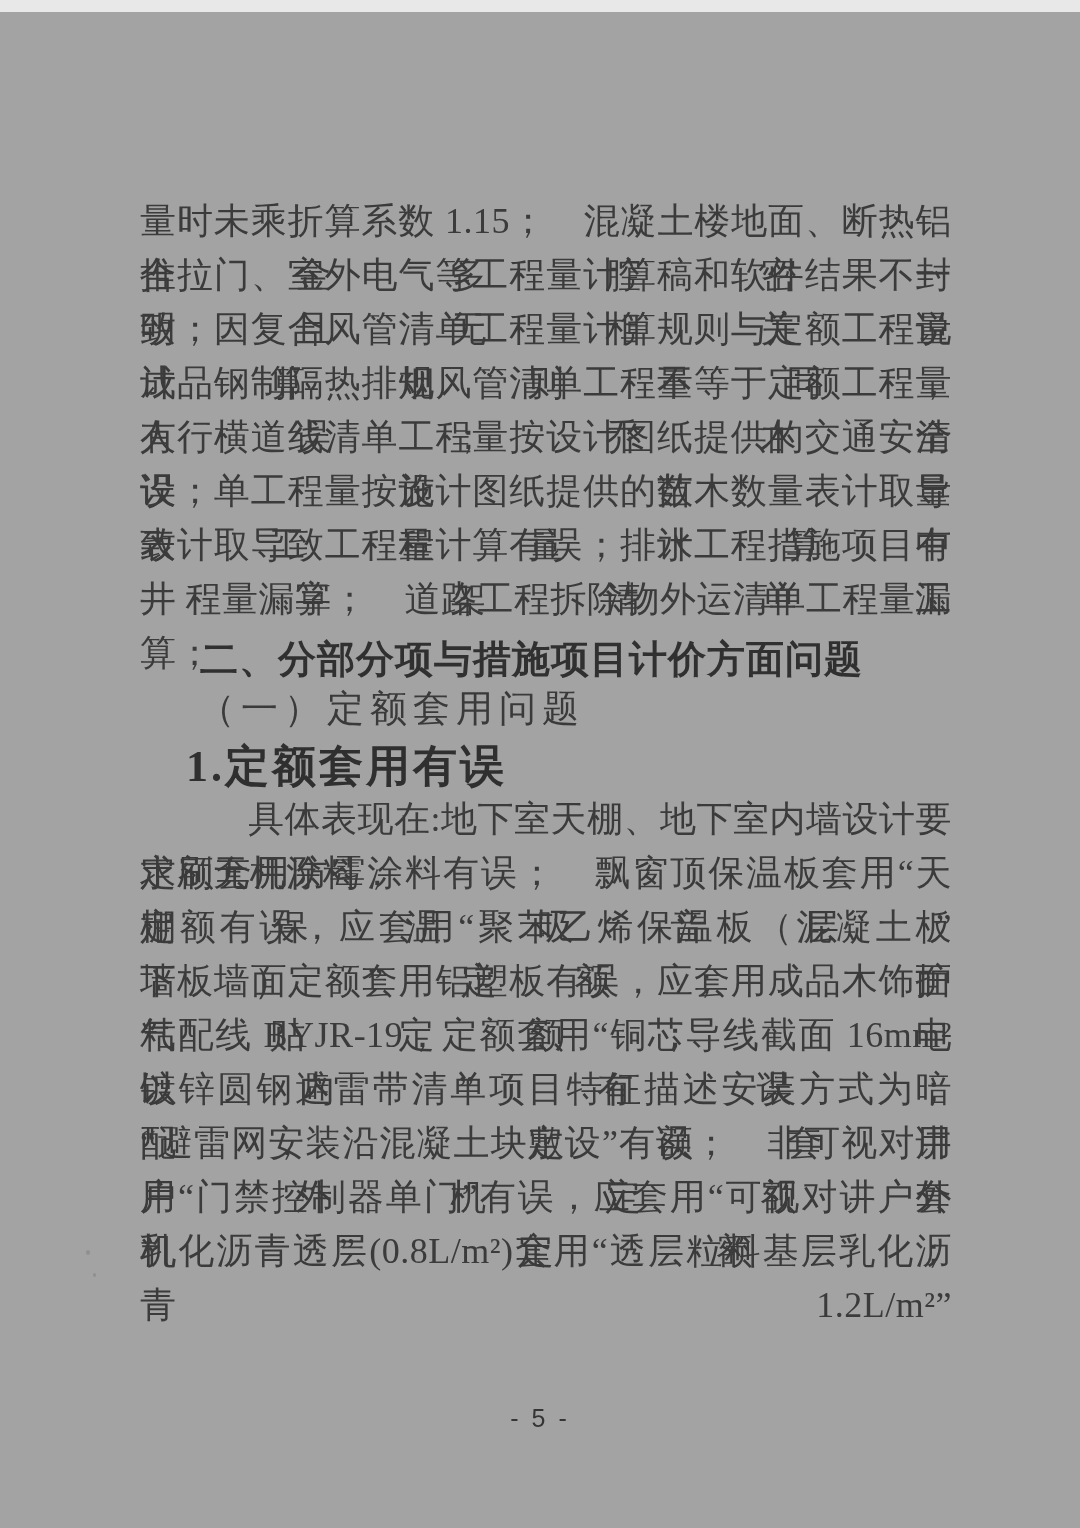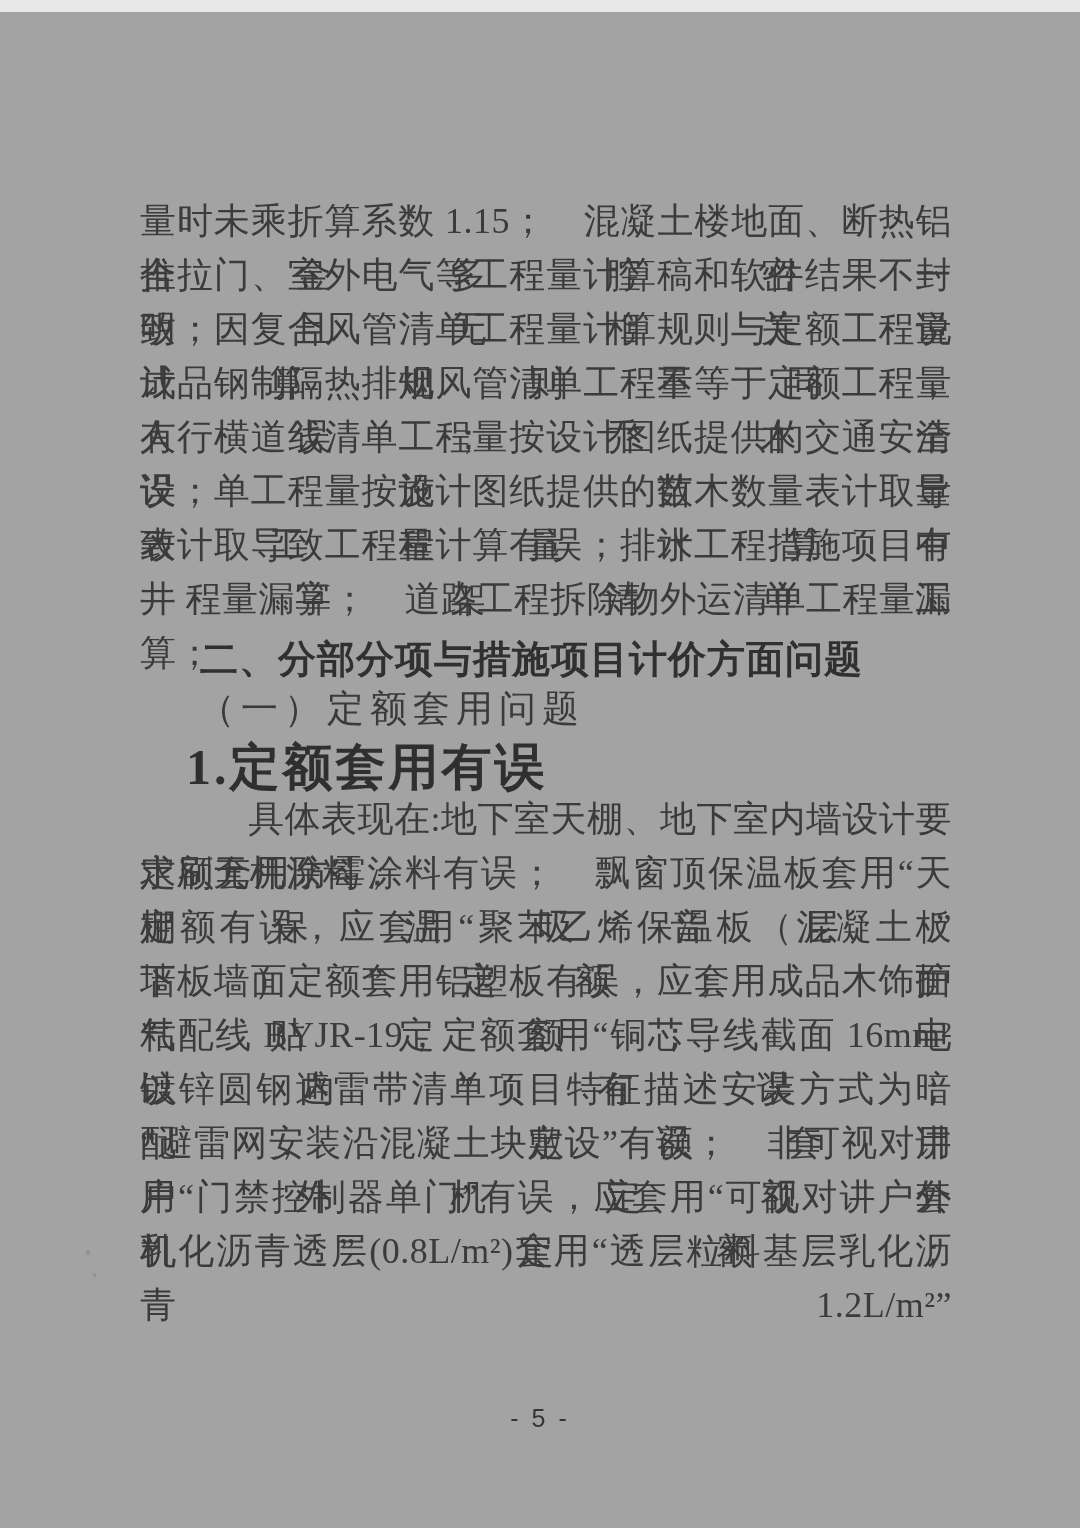--- a/index.html
+++ b/index.html
@@ -60,21 +60,21 @@
     line-height: 54px;
     letter-spacing: 6px;
     color: #3a3a3a;
     text-align: center;
   }
   .h3 {
     position: absolute;
     left: 186px;
     top: 728px;
     font-weight: bold;
-    font-size: 50px;
+    font-size: 44px;
     line-height: 54px;
     letter-spacing: 3px;
     color: #2f2f2f;
   }
   .indent2 { text-indent: 72px; }
   .footer {
     position: absolute;
     left: 0;
     top: 1392px;
     width: 100%;

